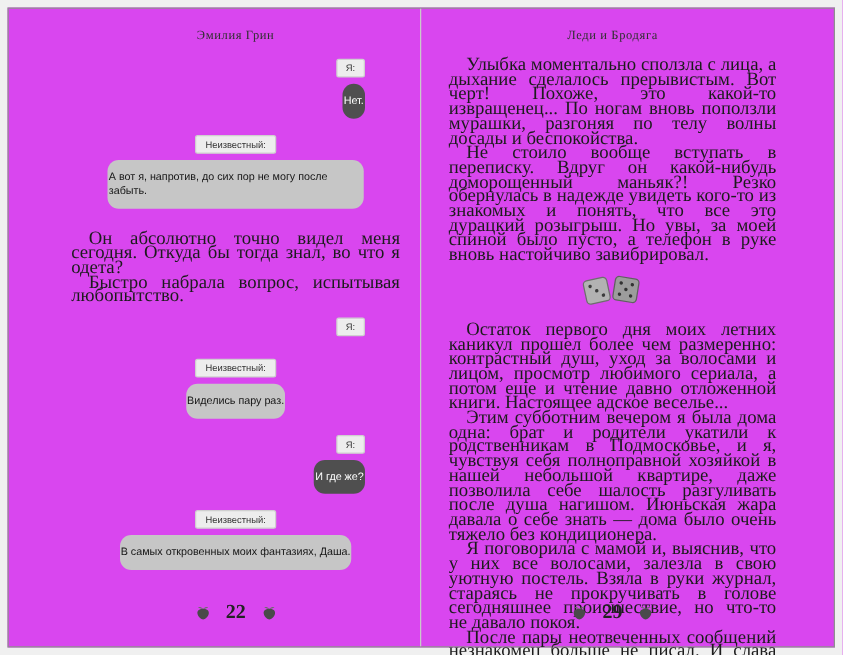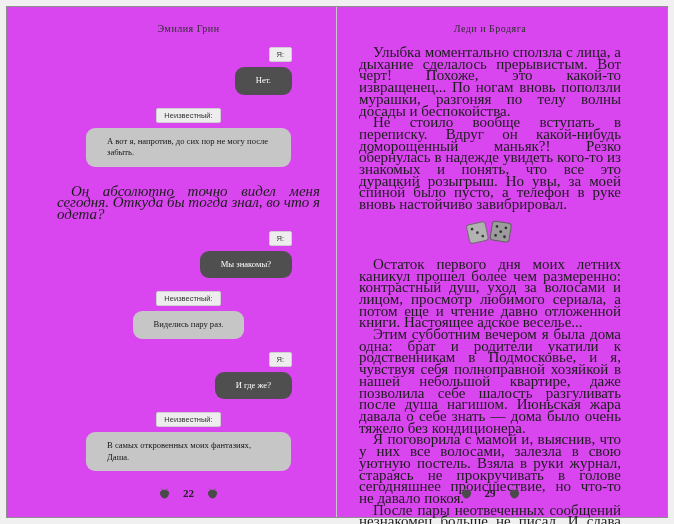--- a/index.html
+++ b/index.html
@@ -35,59 +35,59 @@
 
   
   .body-text p, .narrative p {
     margin:0;
     font-size:15px;
     line-height:11.7px;
     text-align:justify;
     text-indent:14px;
     color:#1c1c1c;
   }
-  .narrative { margin:6px 0 10px;font-style:italic; }
+  .narrative { margin:6px 0 10px; }
 
   
   .chat { display:flex; flex-direction:column; margin-top:10px; }
   .msg { display:flex; flex-direction:column; margin-bottom:13px; }
   .msg.out { align-items:flex-end; padding-right:28px; }
   .msg.in  { align-items:center; }
   .chip {
     font-family:"Liberation Sans", sans-serif;
     font-size:7.5px;
     color:#333333;
     background:#ededed;
     border:1px solid #cfcfcf;
     border-radius:2px;
     padding:2px 7px;
     margin-bottom:5px;
     white-space:nowrap;
   }
   .bubble {
-    font-family:Liberation Serif, serif;
+    font-family:Liberation Sans, sans-serif;
     font-size:8.6px;
     line-height:11.5px;
-    padding:8px 21px;
+    padding:8px 1px;
     border-radius:9px;
     max-width:205px;
     box-sizing:border-box;
   }
   .bubble.dark  { background:#4f4f4f; color:#ffffff; }
   .bubble.light { background:#c6c6c6; color:#161616; }
 
   .illustration { text-align:center; margin:5px 0 9px; line-height:0; }
 
   .page-footer {
     position:absolute; bottom:18px;
     display:flex; justify-content:center; align-items:center; gap:12px;
   }
   .page.left  .page-footer { left:50px; right:16px; }
   .page.right .page-footer { left:22px; right:46px; }
-  .pagenum { font-weight:bold; font-size:11px; color:#222222; }
+  .pagenum { font-weight:bold; font-size:16px; color:#222222; }
   .ornament { line-height:0; display:inline-block; }
   .ornament.flip { transform:scaleX(-1); }
 </style>
 </head>
 <body>
 
 <div class="stage">
   <div class="book">
 
     <div class="page left">
@@ -100,25 +100,25 @@
           <div class="bubble dark">Нет.</div>
         </div>
 
         <div class="msg in">
           <div class="chip">Неизвестный:</div>
           <div class="bubble light">А вот я, напротив, до сих пор не могу после забыть.</div>
         </div>
 
         <div class="narrative">
           <p>Он абсолютно точно видел меня сегодня. Откуда бы тогда знал, во что я одета?</p>
+          <p>Быстро набрала вопрос, испытывая любопытство.</p>
         </div>
 
         <div class="msg out">
           <div class="chip">Я:</div>
-          <div class="bubble dark">Мы знакомы?</div>
         </div>
 
         <div class="msg in">
           <div class="chip">Неизвестный:</div>
           <div class="bubble light">Виделись пару раз.</div>
         </div>
 
         <div class="msg out">
           <div class="chip">Я:</div>
           <div class="bubble dark">И где же?</div>

